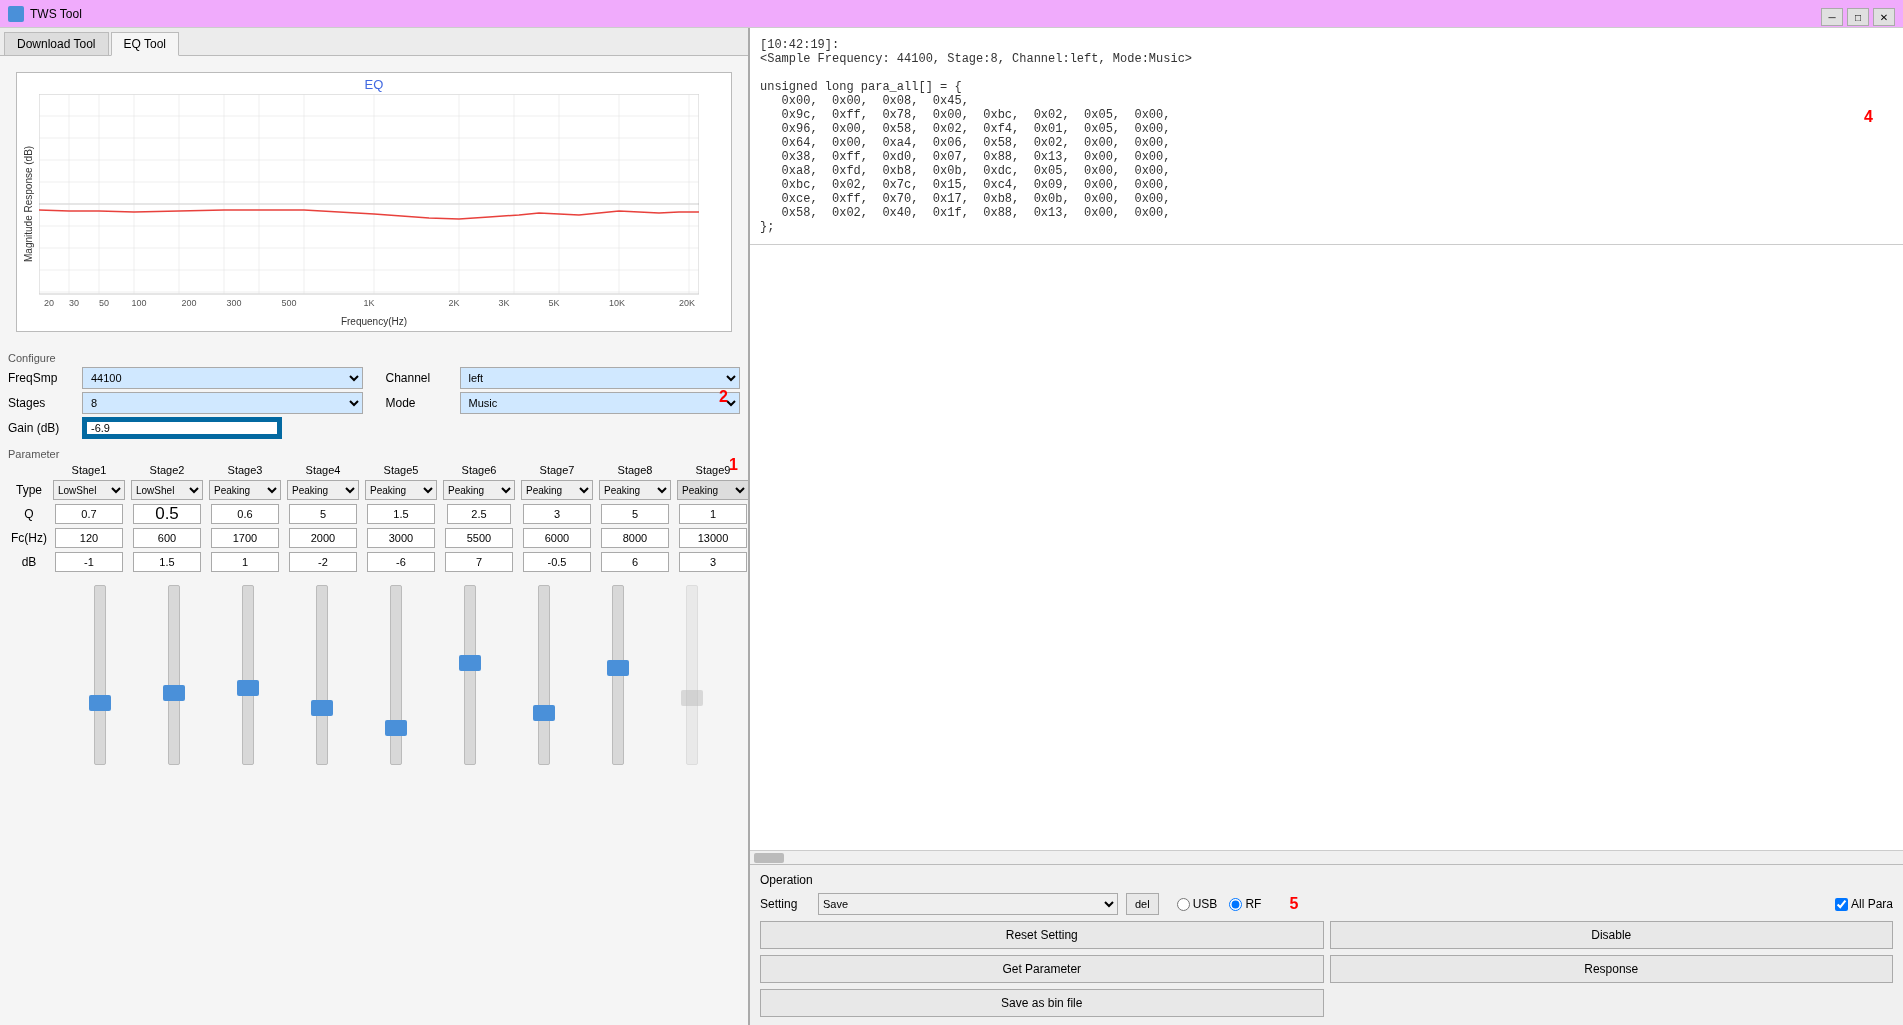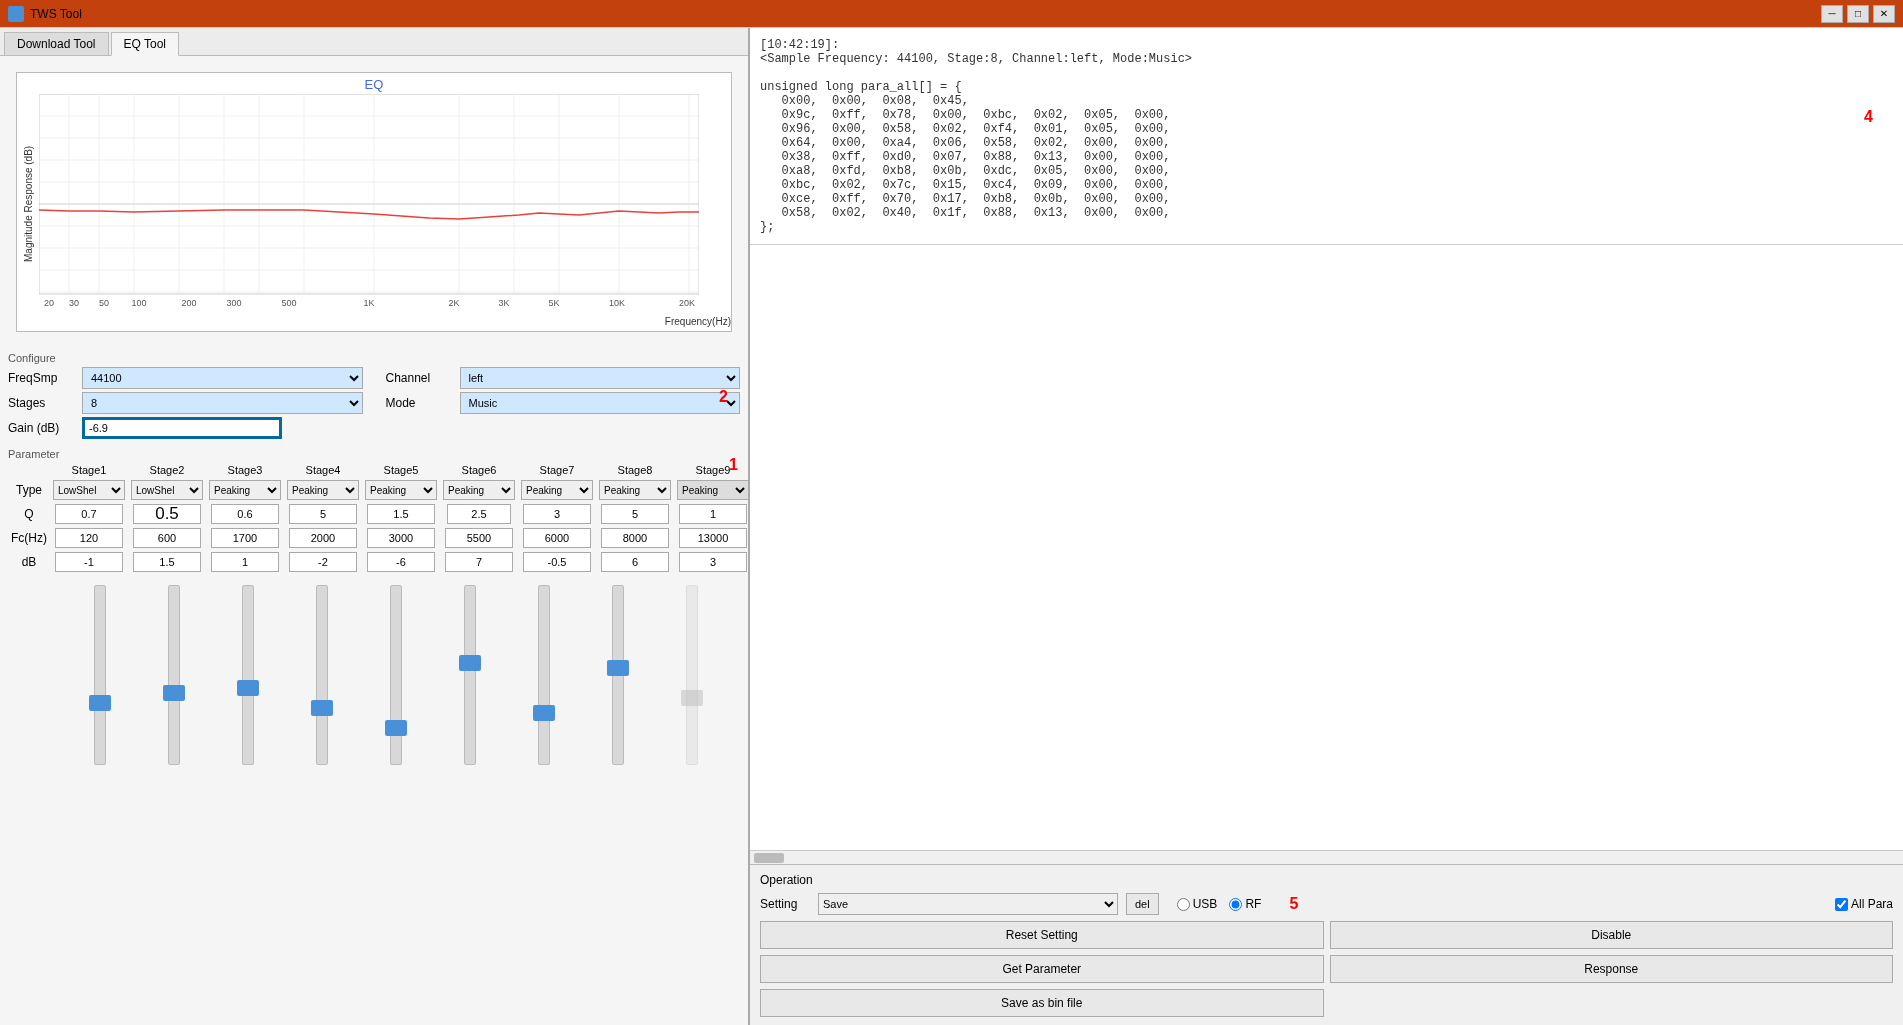--- a/index.html
+++ b/index.html
@@ -1,21 +1,21 @@
 <!DOCTYPE html>
 <html><head>
   <meta charset="utf-8">
   <style>
     * { box-sizing: border-box; margin: 0; padding: 0; }
     body { font-family: 'Segoe UI', Arial, sans-serif; font-size: 12px; background: #f0f0f0; overflow: hidden; width: 1903px; height: 1025px; }
 
     
     .title-bar {
-      display: flex; align-items: center; justify-content: space-between;
-      background: #c2410c; height: 28px; padding: 8px 8px;
+      display: flex; justify-content: space-between;
+      background: #f0abfc; height: 28px; padding: 8px 8px;
       border-bottom: 1px solid #ccc;
     }
     .title-bar-left { display: flex; align-items: center; gap: 6px; font-size: 12px; }
     .title-bar-icon { width: 16px; height: 16px; background: #4a90d9; border-radius: 2px; }
     .title-bar-controls { display: flex; gap: 4px; }
     .title-bar-btn { width: 22px; height: 18px; border: 1px solid #aaa; background: #e0e0e0; cursor: pointer; font-size: 10px; display: flex; align-items: center; justify-content: center; }
 
     
     .main-container { display: flex; height: calc(1025px - 28px); }
 
@@ -27,25 +27,25 @@
     .tab { padding: 4px 12px; border: 1px solid #bbb; background: #ddd; cursor: pointer; font-size: 12px; border-bottom: none; }
     .tab.active { background: #f5f5f5; border-bottom: 1px solid #f5f5f5; margin-bottom: -1px; }
 
     
     .chart-container { margin: 16px; background: white; border: 1px solid #bbb; position: relative; flex-shrink: 0; }
     .chart-title { text-align: center; color: #4169e1; font-size: 13px; padding: 4px 0 2px; }
     .chart-inner { display: flex; }
     .chart-y-label { writing-mode: vertical-rl; transform: rotate(180deg); font-size: 10px; color: #333; display: flex; align-items: center; justify-content: center; padding: 0 2px; width: 22px; }
     .chart-area { flex: 1; position: relative; }
     .chart-svg { display: block; }
-    .chart-x-label { text-align: right; font-size: 10px; color: #333; padding: 2px 0 4px; }
+    .chart-x-label { text-align: center; font-size: 10px; color: #333; padding: 2px 0 4px; }
     .field-row { display: flex; align-items: center; gap: 4px; margin-bottom: 3px; }
     .field-label { font-size: 12px; width: 70px; flex-shrink: 0; }
     .field-select { flex: 1; height: 22px; font-size: 11px; border: 1px solid #aaa; background: #d0e8ff; padding: 1px 4px; }
-    .field-input { flex: 1; height: 22px; font-size: 11px; border: 3px solid #0369a1; background: white; padding: 1px 4px; }
+    .field-input { flex: 1; height: 22px; font-size: 11px; border: 5px solid #0369a1; background: white; padding: 1px 4px; }
     .param-table { border-collapse: collapse; font-size: 11px; }
     .param-table th { padding: 2px 8px; text-align: center; font-weight: normal; }
     .param-table td { padding: 2px 3px; text-align: center; }
     .param-table input[type=text] { width: 68px; height: 20px; font-size: 11px; border: 1px solid #aaa; text-align: center; padding: 1px; }
     .param-row-label { font-size: 12px; padding-right: 4px; width: 55px; text-align: left; }
     .type-select { width: 72px; height: 20px; font-size: 10px; border: 1px solid #aaa; }
 
     
     .right-panel { flex: 1; display: flex; flex-direction: column; background: white; }
     .code-output { flex: 1; padding: 10px; font-family: 'Courier New', monospace; font-size: 12px; color: #333; overflow-y: auto; white-space: pre; background: white; border-bottom: 1px solid #ccc; }

